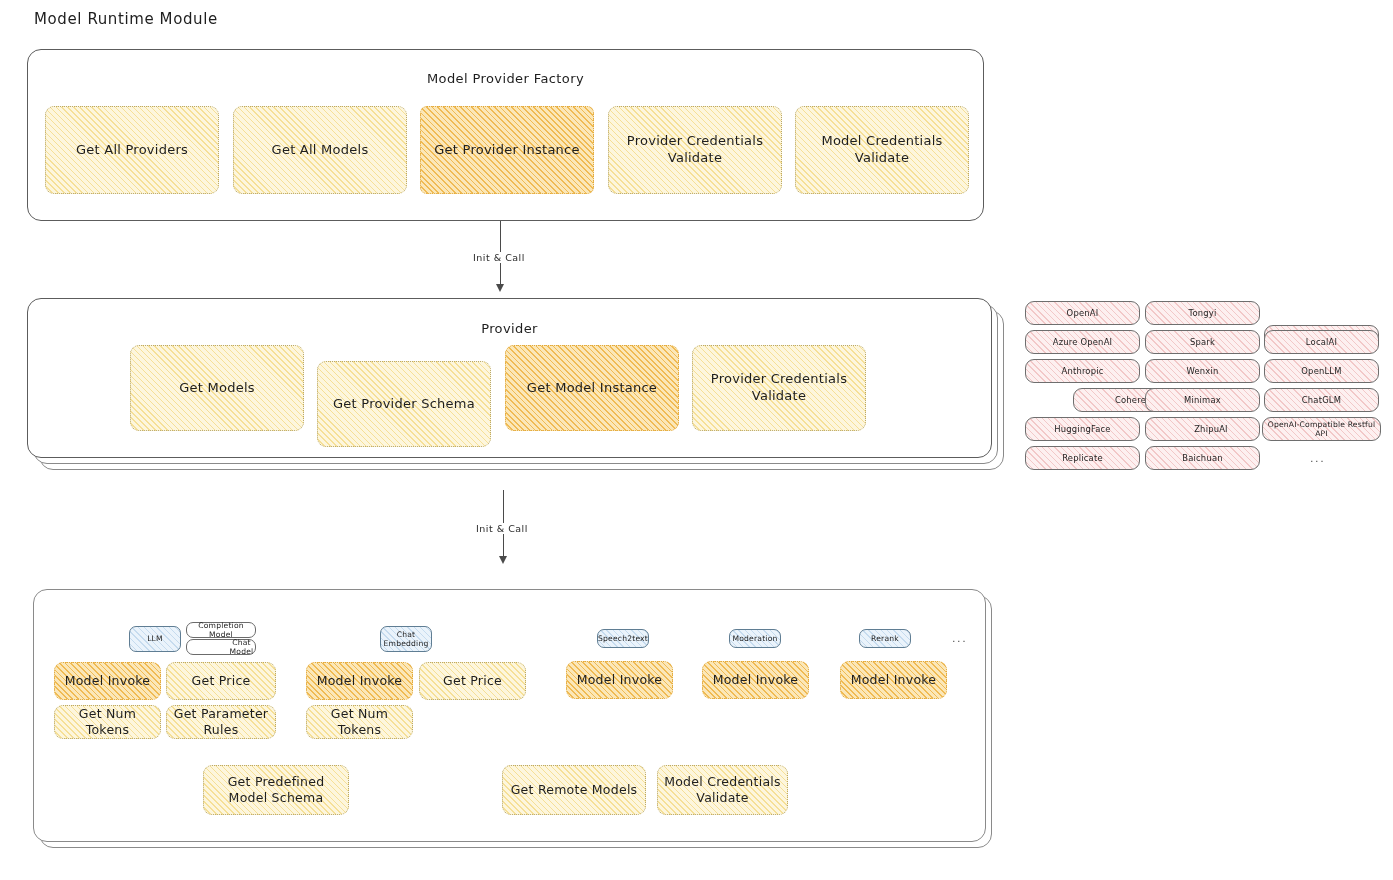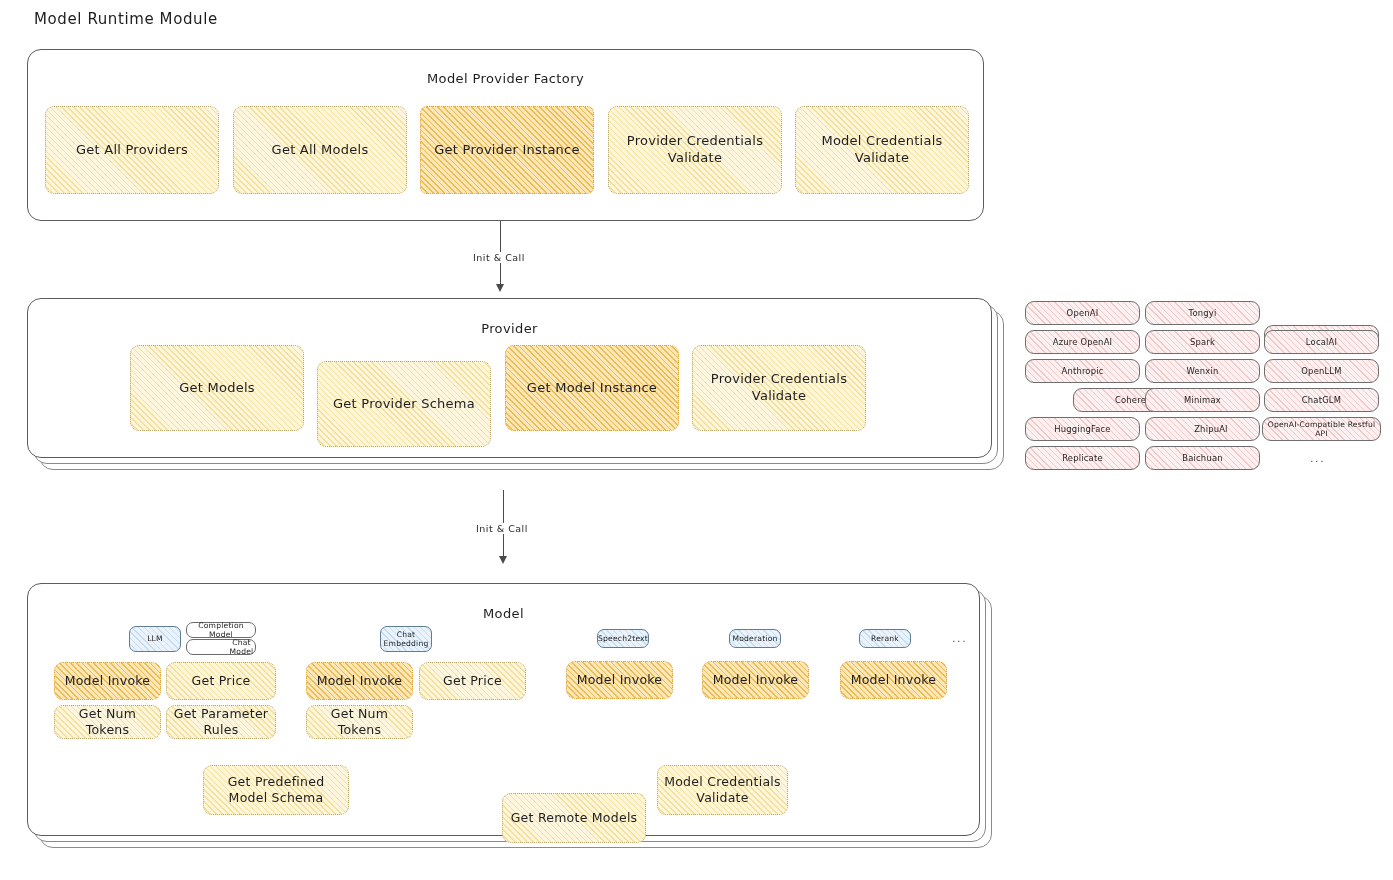--- a/index.html
+++ b/index.html
@@ -174,23 +174,20 @@
   <div class="chip" style="left:1264px;top:388px;width:115px;height:24px;">ChatGLM</div>
   <div class="chip" style="left:1262px;top:417px;width:119px;height:24px;font-size:7.6px;">OpenAI-Compatible Restful API</div>
   <div class="ellipsis" style="left:1310px;top:452px;">...</div>
 
   <div class="arrow-line" style="left:503px;top:490px;height:68px;"></div>
   <div class="arrow-head" style="left:498.5px;top:556px;"></div>
   <div class="arrow-label" style="left:472px;top:523px;">Init &amp; Call</div>
 
   <div class="stack-layer" style="left:39px;top:595px;width:953px;height:253px;"></div>
   <div class="stack-layer" style="left:33px;top:589px;width:953px;height:253px;"></div>
-  <div class="hand-box" style="left:27px;top:583px;width:953px;height:253px;">
-    <div class="group-title" style="top:22px;">Model</div>
-  </div>
 
   <div class="badge blue" style="left:129px;top:626px;width:52px;height:26px;">LLM</div>
   <div class="badge" style="left:186px;top:622px;width:70px;height:16px;">Completion Model</div>
   <div class="badge" style="left:186px;top:639px;width:70px;height:16px;padding-left:41px;">Chat Model</div>
 
   <div class="node hl" style="left:54px;top:662px;width:107px;height:38px;">Model Invoke</div>
   <div class="node" style="left:166px;top:662px;width:110px;height:38px;">Get Price</div>
   <div class="node" style="left:54px;top:705px;width:107px;height:34px;">Get Num Tokens</div>
   <div class="node" style="left:166px;top:705px;width:110px;height:34px;">Get Parameter Rules</div>
 
@@ -204,16 +201,16 @@
 
   <div class="badge blue" style="left:729px;top:629px;width:52px;height:19px;">Moderation</div>
   <div class="node hl" style="left:702px;top:661px;width:107px;height:38px;">Model Invoke</div>
 
   <div class="badge blue" style="left:859px;top:629px;width:52px;height:19px;">Rerank</div>
   <div class="node hl" style="left:840px;top:661px;width:107px;height:38px;">Model Invoke</div>
 
   <div class="ellipsis" style="left:952px;top:632px;">...</div>
 
   <div class="node" style="left:203px;top:765px;width:146px;height:50px;">Get Predefined Model Schema</div>
-  <div class="node" style="left:502px;top:765px;width:144px;height:50px;margin-top:28px;">Get Remote Models</div>
+  <div class="node" style="left:502px;top:765px;width:144px;height:50px;">Get Remote Models</div>
   <div class="node" style="left:657px;top:765px;width:131px;height:50px;">Model Credentials Validate</div>
 
 </div>
 
 </body></html>

